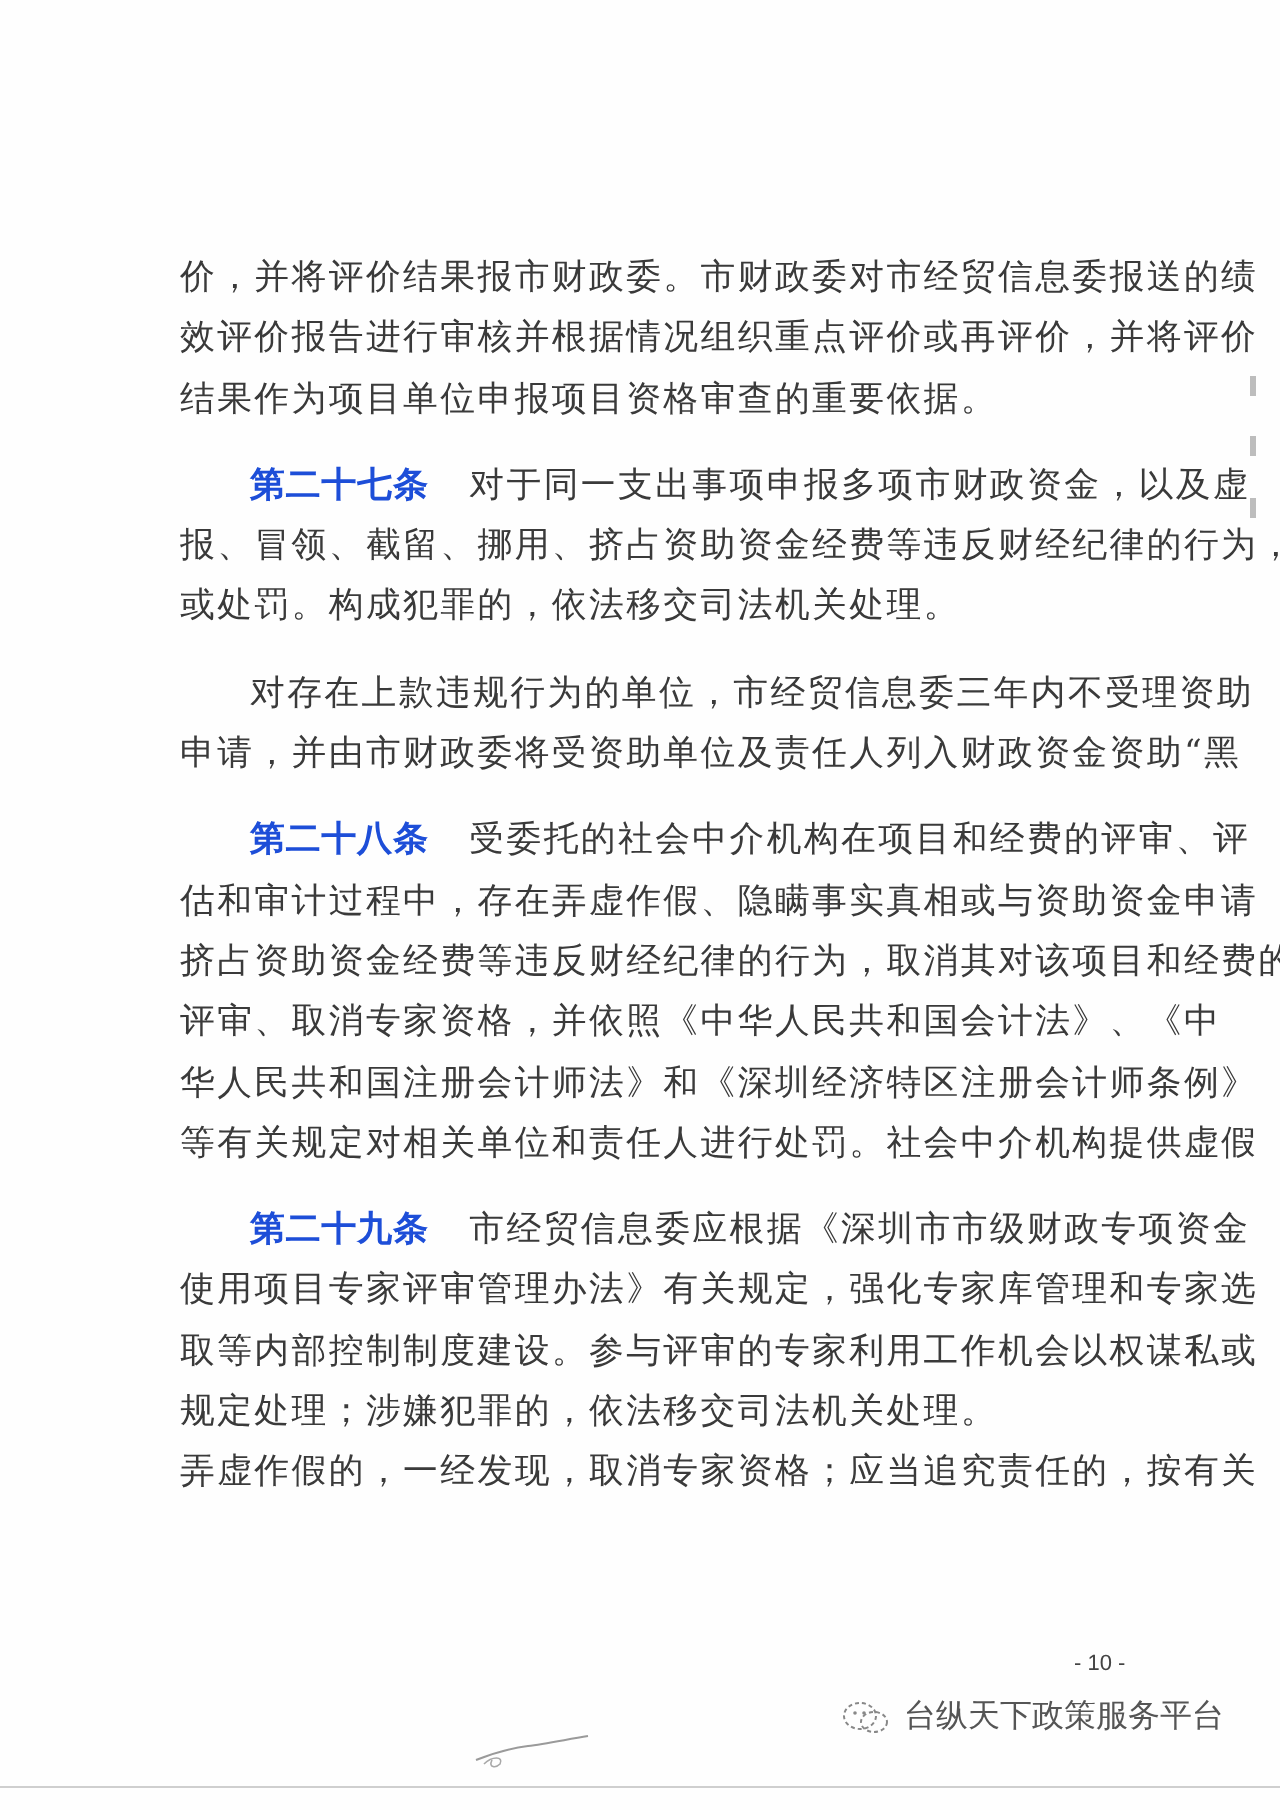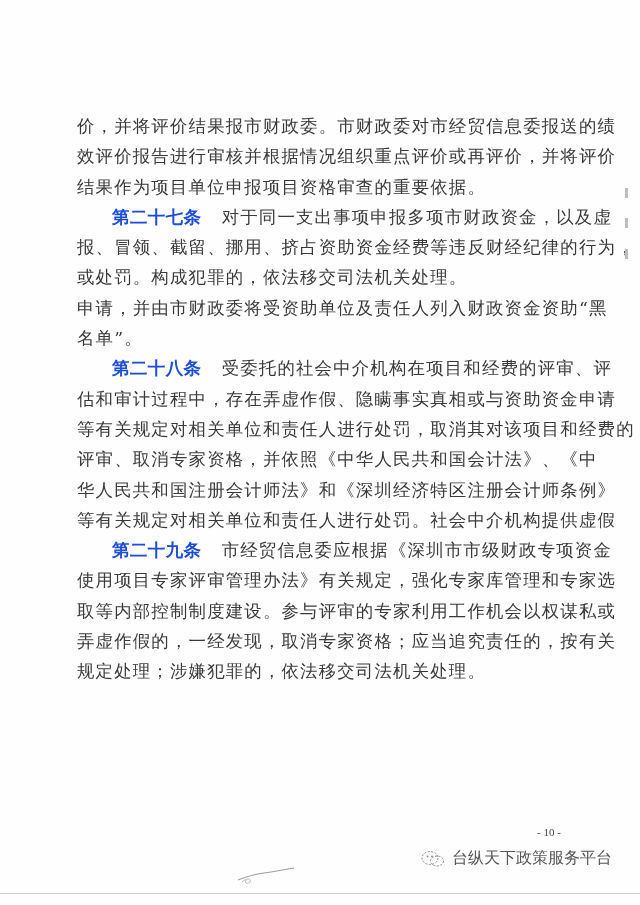--- a/index.html
+++ b/index.html
@@ -1,23 +1,23 @@
 <!DOCTYPE html>
 <html><head>
 <meta charset="utf-8">
 <style>
   html, body { margin:0; padding:0; }
   body { width:640px; height:905px; background:#fdfdfd; position:relative; overflow:hidden;
          font-family:"DejaVu Serif", serif; color:#3a3a3a; }
   .page { position:absolute; left:0; top:0; width:640px; height:905px; background:#fefefe; }
   .body-text { position:absolute; left:77px; top:111px; width:488px; font-size:17.4px; line-height:30.3px; letter-spacing:1.2px; }
-  .para { margin:0; text-align:justify; }
+  .para { margin:13px; text-align:justify; }
   .article { font-family:"DejaVu Sans", sans-serif; font-weight:bold; color:#1d4ed8; letter-spacing:0.5px; }
   .line { display:block; white-space:nowrap; }
-  .page-num { position:absolute; left:537px; top:826px; font-size:11px; color:#444; font-family:Liberation Serif, serif; }
+  .page-num { position:absolute; left:537px; top:826px; font-size:11px; color:#444; font-family:Liberation Sans, sans-serif; }
   .watermark { position:absolute; left:420px; top:848px; display:flex; align-items:center; gap:6px;
                font-family:"DejaVu Sans", sans-serif; font-size:16px; color:#555; }
   .wm-icon { width:26px; height:18px; }
   .scribble { position:absolute; left:234px; top:862px; width:64px; height:24px; }
   .bottom-rule { position:absolute; left:0; top:893px; width:640px; height:1px; background:#cfcfcf; }
   .edge-mark { position:absolute; left:625px; width:3px; height:10px; background:#bdbdbd; }
 </style>
 </head>
 <body>
 
@@ -31,39 +31,39 @@
       <span class="line">结果作为项目单位申报项目资格审查的重要依据。</span>
     </div>
 
     <div class="para">
       <span class="line" style="padding-left:35px"><span class="article">第二十七条</span>&nbsp;&nbsp;&nbsp;<span>对于同一支出事项申报多项市财政资金，以及虚</span></span>
       <span class="line">报、冒领、截留、挪用、挤占资助资金经费等违反财经纪律的行为，</span>
       <span class="line">或处罚。构成犯罪的，依法移交司法机关处理。</span>
     </div>
 
     <div class="para">
+      <span class="line" style="padding-left:35px">对存在上款违规行为的单位，市经贸信息委三年内不受理资助</span>
       <span class="line">申请，并由市财政委将受资助单位及责任人列入财政资金资助“黑</span>
-      <span class="line">名单”。</span>
     </div>
 
     <div class="para">
       <span class="line" style="padding-left:35px"><span class="article">第二十八条</span>&nbsp;&nbsp;&nbsp;<span>受委托的社会中介机构在项目和经费的评审、评</span></span>
       <span class="line">估和审计过程中，存在弄虚作假、隐瞒事实真相或与资助资金申请</span>
-      <span class="line">等有关规定对相关单位和责任人进行处罚，取消其对该项目和经费的</span>
+      <span class="line">挤占资助资金经费等违反财经纪律的行为，取消其对该项目和经费的</span>
       <span class="line">评审、取消专家资格，并依照《中华人民共和国会计法》、《中</span>
       <span class="line">华人民共和国注册会计师法》和《深圳经济特区注册会计师条例》</span>
       <span class="line">等有关规定对相关单位和责任人进行处罚。社会中介机构提供虚假</span>
     </div>
 
     <div class="para">
       <span class="line" style="padding-left:35px"><span class="article">第二十九条</span>&nbsp;&nbsp;&nbsp;<span>市经贸信息委应根据《深圳市市级财政专项资金</span></span>
       <span class="line">使用项目专家评审管理办法》有关规定，强化专家库管理和专家选</span>
       <span class="line">取等内部控制制度建设。参与评审的专家利用工作机会以权谋私或</span>
+      <span class="line">规定处理；涉嫌犯罪的，依法移交司法机关处理。</span>
       <span class="line">弄虚作假的，一经发现，取消专家资格；应当追究责任的，按有关</span>
-      <span class="line">规定处理；涉嫌犯罪的，依法移交司法机关处理。</span>
     </div>
   </div>
 
   <div class="page-num">- 10 -</div>
 
   <svg class="scribble" viewBox="0 0 64 24">
     <path d="M4 18 C14 14, 22 12, 30 11 C38 10, 48 8, 60 6" stroke="#9a9a9a" stroke-width="1" fill="none"></path>
     <path d="M8 20 C12 16, 18 16, 16 20 C14 22, 10 22, 12 18" stroke="#a8a8a8" stroke-width="0.8" fill="none"></path>
   </svg>
 

